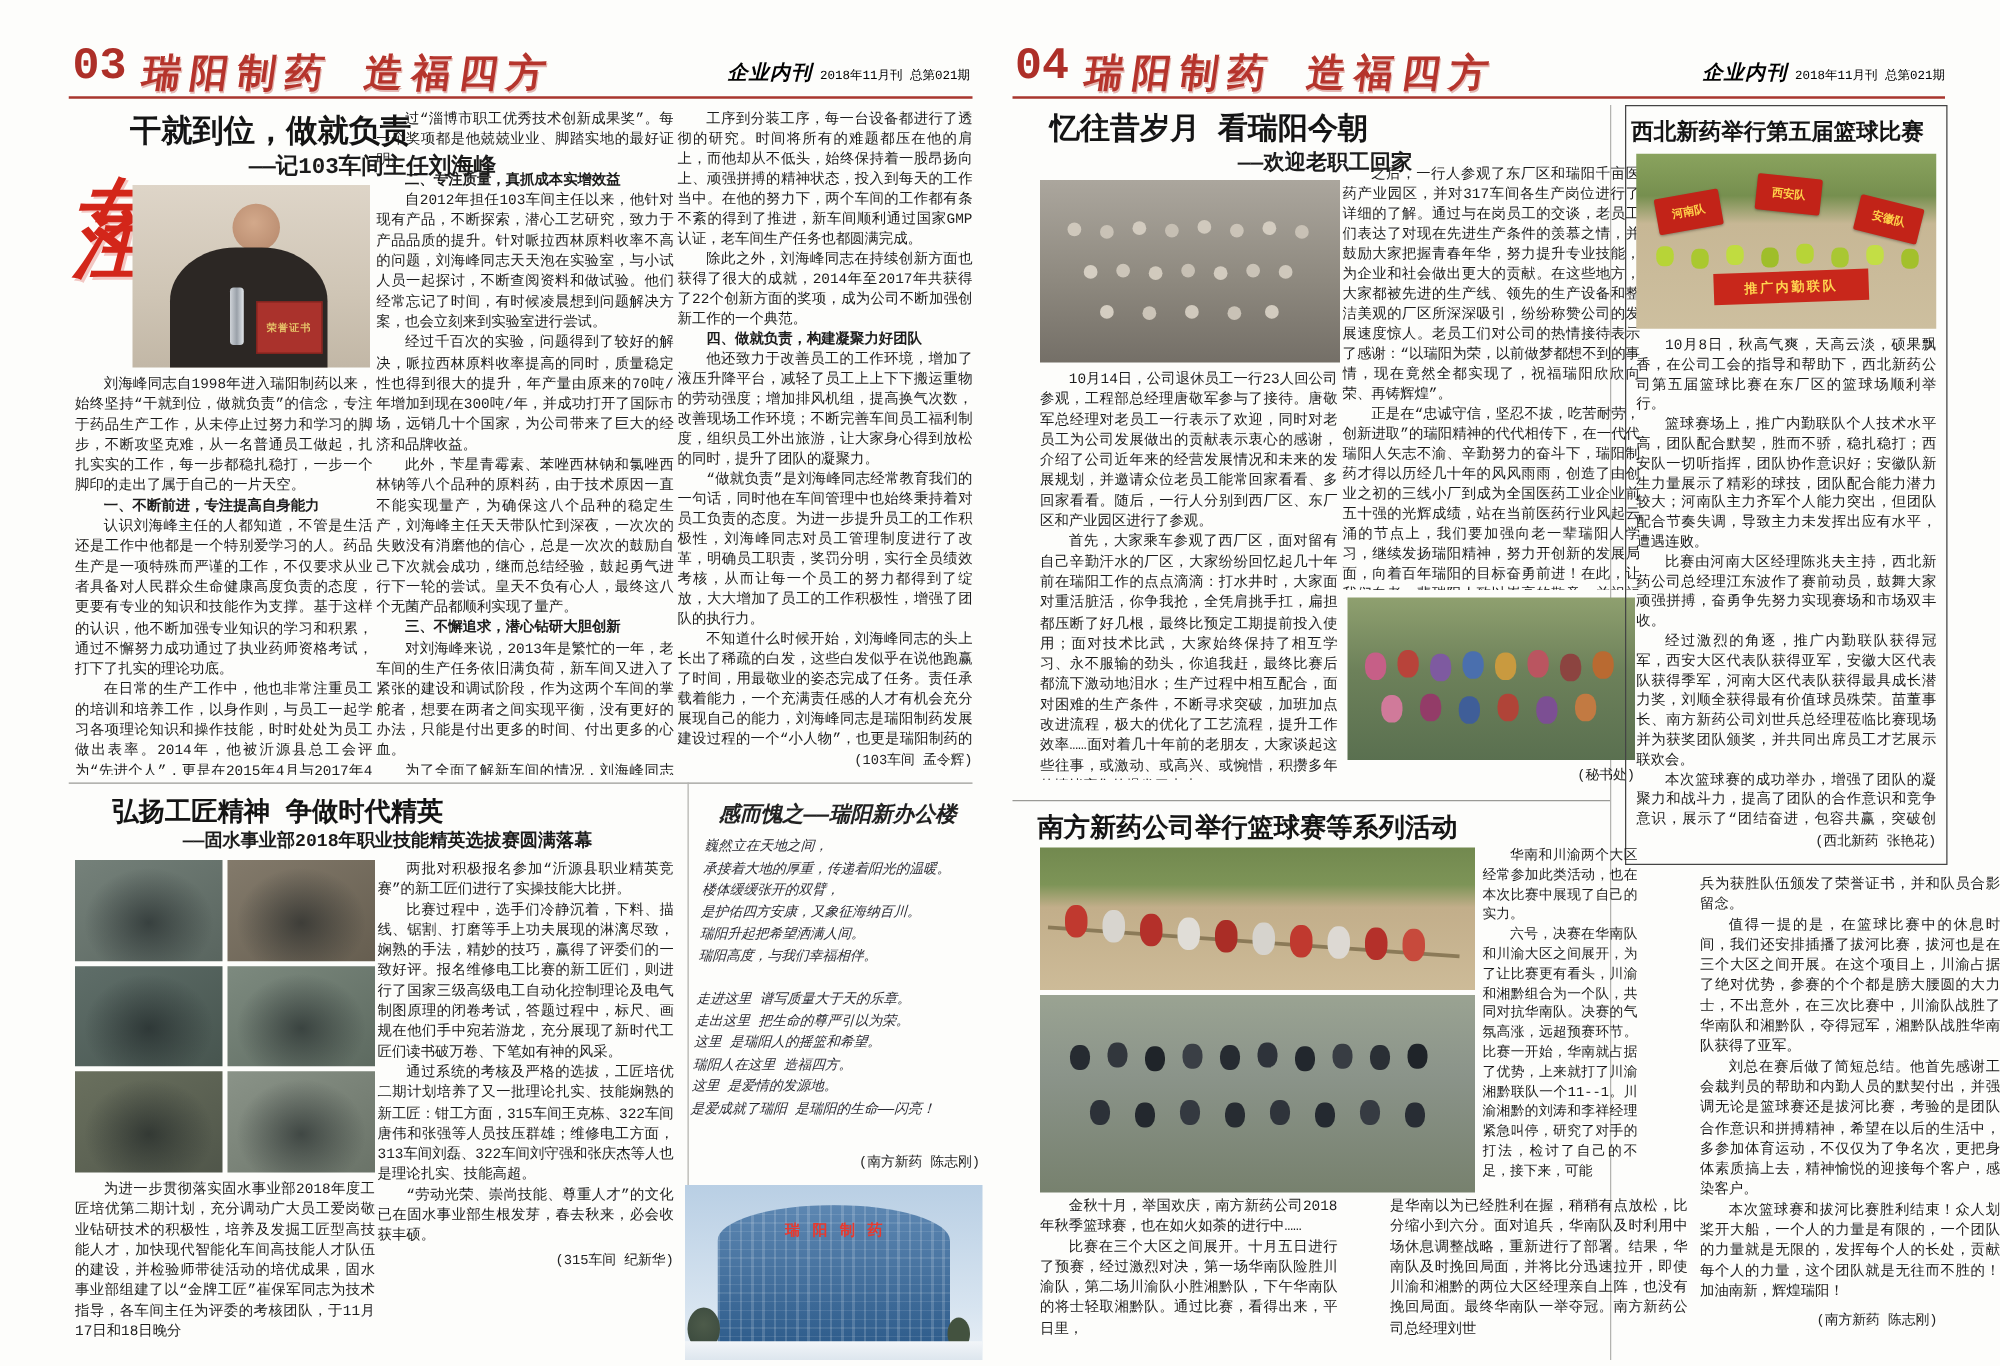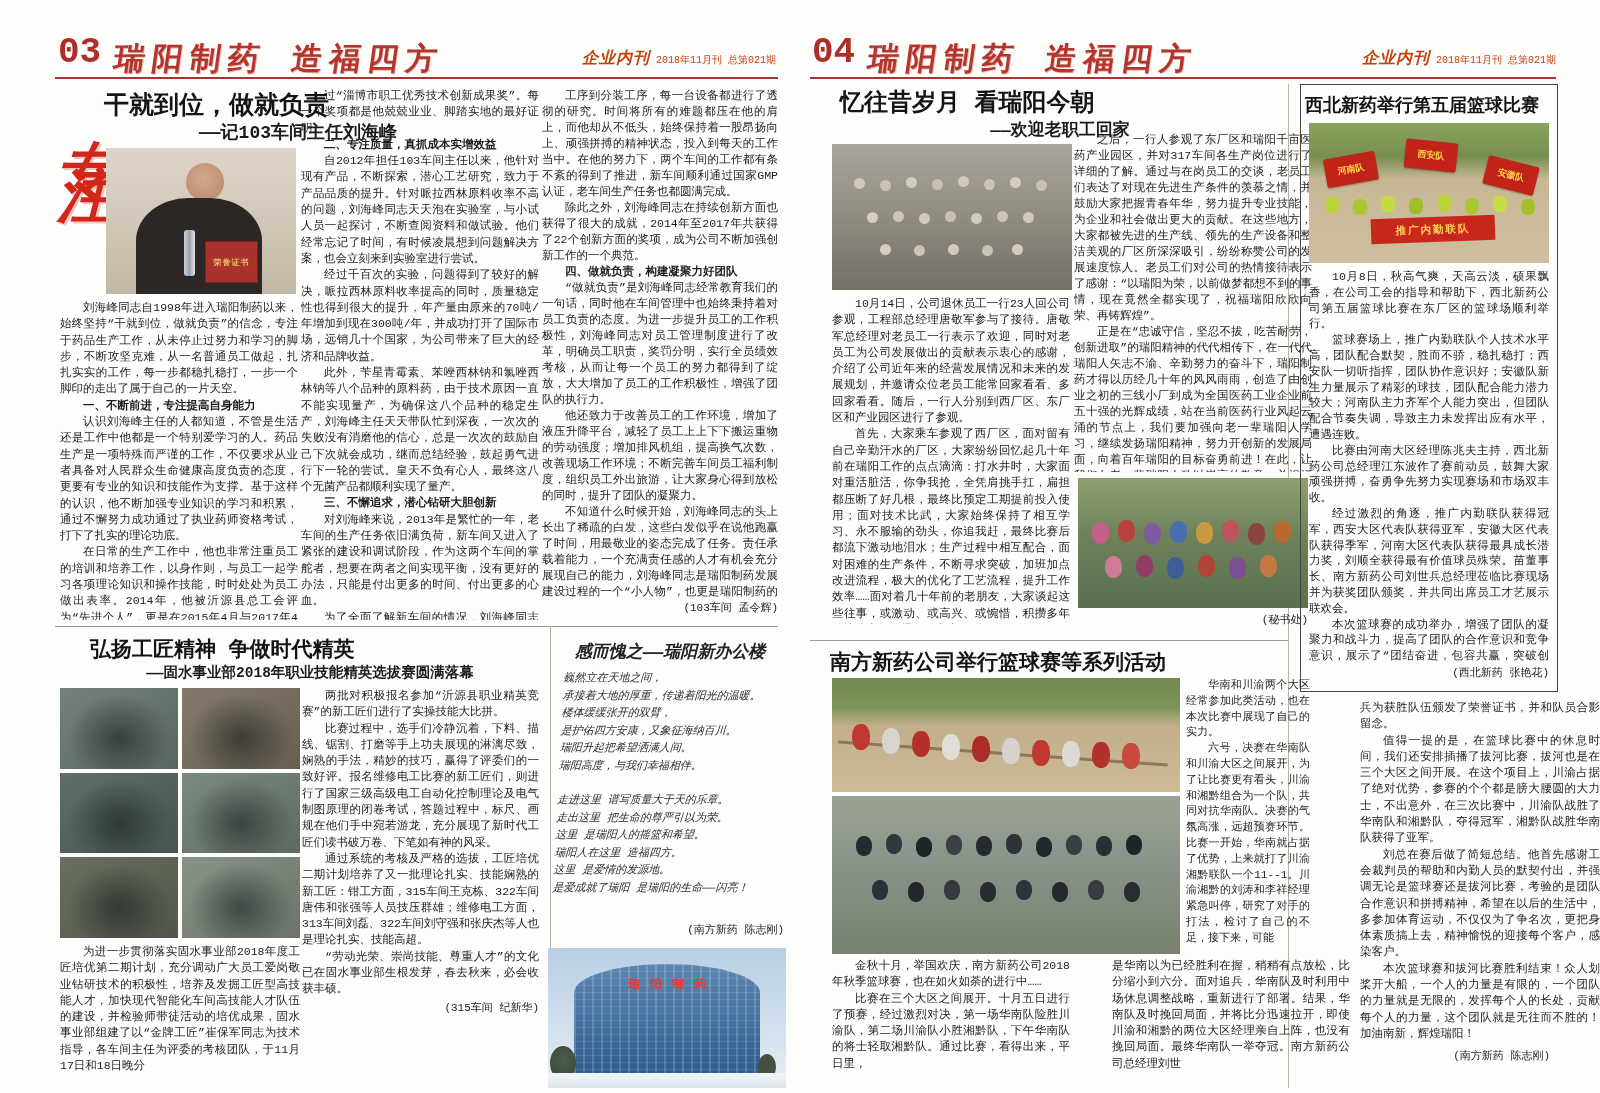--- a/index.html
+++ b/index.html
@@ -3,21 +3,21 @@
 <meta charset="utf-8">
 <style>
   html,body{margin:0;padding:0;background:#e8e6e2;}
   .sheet{position:relative;width:1580px;height:1093px;background:#fdfdfb;margin:0 auto;
          font-family:Liberation Mono, monospace;overflow:hidden;padding-left:36px;}
   .abs{position:absolute;}
   
   .pageno{font-size:36px;font-weight:800;color:#ad2f28;}
   .masthead{font-size:31px;font-weight:bold;color:#b5342c;letter-spacing:7px;
             transform:skewX(-8deg);text-shadow:1px 1px 0 rgba(181,52,44,.35);}
-  .issue{color:#c2410c;text-align:right;}
+  .issue{color:#000000;text-align:right;}
   .issue .brand{font-size:16px;font-weight:bold;font-style:italic;letter-spacing:1px;}
   .issue .meta{font-size:10px;margin-left:6px;}
   .redrule{height:2px;background:#a8362e;}
   .grayrule-h{height:1px;background:#9a9a96;}
   .grayrule-v{width:1px;background:#b3b3af;}
   
   .headline{font-weight:bold;color:#141414;text-align:left;}
   .subhead{font-weight:600;color:#1b1b1b;text-align:center;}
   .col{font-size:11.5px;line-height:16.3px;text-align:justify;color:#1c1c1c;overflow:hidden;}
   .col p{margin:0;text-indent:2em;}
@@ -139,22 +139,22 @@
         <p>经过千百次的实验，问题得到了较好的解决，哌拉西林原料收率提高的同时，质量稳定性也得到很大的提升，年产量由原来的70吨/年增加到现在300吨/年，并成功打开了国际市场，远销几十个国家，为公司带来了巨大的经济和品牌收益。</p>
         <p>此外，苄星青霉素、苯唑西林钠和氯唑西林钠等八个品种的原料药，由于技术原因一直不能实现量产，为确保这八个品种的稳定生产，刘海峰主任天天带队忙到深夜，一次次的失败没有消磨他的信心，总是一次次的鼓励自己下次就会成功，继而总结经验，鼓起勇气进行下一轮的尝试。皇天不负有心人，最终这八个无菌产品都顺利实现了量产。</p>
         <p class="h">三、不懈追求，潜心钻研大胆创新</p>
         <p>对刘海峰来说，2013年是繁忙的一年，老车间的生产任务依旧满负荷，新车间又进入了紧张的建设和调试阶段，作为这两个车间的掌舵者，想要在两者之间实现平衡，没有更好的办法，只能是付出更多的时间、付出更多的心血。</p>
         <p>为了全面了解新车间的情况，刘海峰同志从厂房最初的规划，到设备安装与使用，每一步都亲自把关。从制水岗位到空调岗位，从结晶干燥</p>
       </div>
     <div class="abs col" style="left:542px;top:88px;width:236px;height:512px;line-height:16px;">
         <p>工序到分装工序，每一台设备都进行了透彻的研究。时间将所有的难题都压在他的肩上，而他却从不低头，始终保持着一股昂扬向上、顽强拼搏的精神状态，投入到每天的工作当中。在他的努力下，两个车间的工作都有条不紊的得到了推进，新车间顺利通过国家GMP认证，老车间生产任务也都圆满完成。</p>
         <p>除此之外，刘海峰同志在持续创新方面也获得了很大的成就，2014年至2017年共获得了22个创新方面的奖项，成为公司不断加强创新工作的一个典范。</p>
         <p class="h">四、做就负责，构建凝聚力好团队</p>
+        <p>他还致力于改善员工的工作环境，增加了液压升降平台，减轻了员工上上下下搬运重物的劳动强度；增加排风机组，提高换气次数，改善现场工作环境；不断完善车间员工福利制度，组织员工外出旅游，让大家身心得到放松的同时，提升了团队的凝聚力。</p>
         <p>“做就负责”是刘海峰同志经常教育我们的一句话，同时他在车间管理中也始终秉持着对员工负责的态度。为进一步提升员工的工作积极性，刘海峰同志对员工管理制度进行了改革，明确员工职责，奖罚分明，实行全员绩效考核，从而让每一个员工的努力都得到了绽放，大大增加了员工的工作积极性，增强了团队的执行力。</p>
-        <p>他还致力于改善员工的工作环境，增加了液压升降平台，减轻了员工上上下下搬运重物的劳动强度；增加排风机组，提高换气次数，改善现场工作环境；不断完善车间员工福利制度，组织员工外出旅游，让大家身心得到放松的同时，提升了团队的凝聚力。</p>
         <p>不知道什么时候开始，刘海峰同志的头上长出了稀疏的白发，这些白发似乎在说他跑赢了时间，用最敬业的姿态完成了任务。责任承载着能力，一个充满责任感的人才有机会充分展现自己的能力，刘海峰同志是瑞阳制药发展建设过程的一个“小人物”，也更是瑞阳制药的一颗肩负重任、勇于前行的“大明星”。</p>
       </div>
     <div class="abs byline" style="left:542px;top:600px;width:236px;">(103车间 孟令辉)</div>
 
     <div class="abs grayrule-h" style="left:55px;top:626px;width:723px;"></div>
     <div class="abs grayrule-v" style="left:550px;top:626px;height:462px;"></div>
 
     <div class="abs headline" style="left:90px;top:635px;width:420px;font-size:21px;">弘扬工匠精神  争做时代精英</div>
     <div class="abs subhead" style="left:90px;top:663px;width:440px;font-size:14.5px;">——固水事业部2018年职业技能精英选拔赛圆满落幕</div>
 

